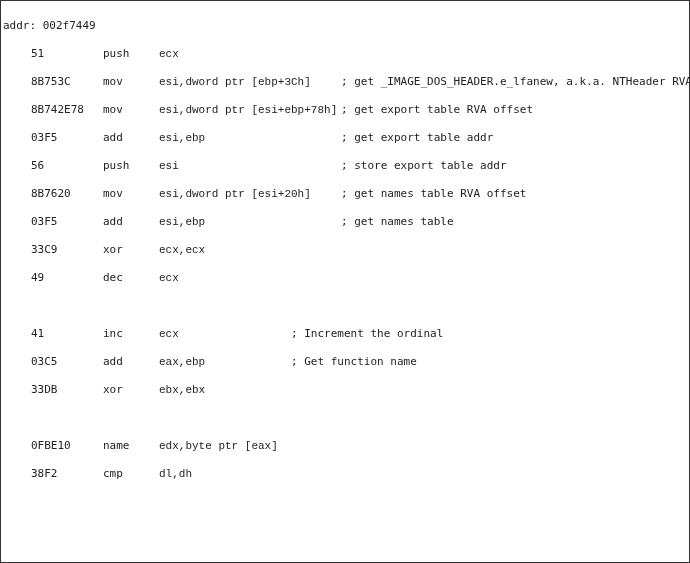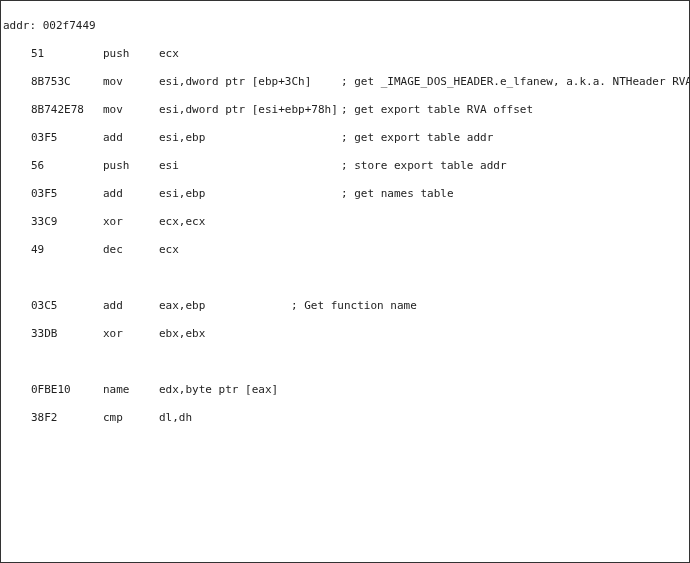--- a/index.html
+++ b/index.html
@@ -21,37 +21,39 @@
     white-space: pre;
     padding: 4px 2px 4px 2px;
     color: #222;
   }
   .line { display: block; height: 14px; }
   .spacer { display: block; height: 14px; }
   .addr { color: #222; margin-top: 20px; }
   .bytes { display: inline-block; width: 72px; color: #222; }
   .pre-bytes { display: inline-block; width: 28px; }
   .mn { display: inline-block; width: 56px; color: #222; }
-  .ops { display: inline-block; width: 182px; color: #222; }
+  .ops { display: inline-block; width: 182px; color: #222; font-family: Liberation Mono, monospace; }
   .comm { color: #222; }
 </style>
 </head>
 <body>
 
 <div class="code">
 <span class="line label-row"><span class="addr">addr: 002f7449</span></span>
 <span class="line"><span class="pre-bytes"></span><span class="bytes">51</span><span class="mn">push</span><span class="ops">ecx</span><span class="comm"></span></span>
 <span class="line"><span class="pre-bytes"></span><span class="bytes">8B753C</span><span class="mn">mov</span><span class="ops">esi,dword ptr [ebp+3Ch]</span><span class="comm">; get _IMAGE_DOS_HEADER.e_lfanew, a.k.a. NTHeader RVA offset</span></span>
 <span class="line"><span class="pre-bytes"></span><span class="bytes">8B742E78</span><span class="mn">mov</span><span class="ops">esi,dword ptr [esi+ebp+78h]</span><span class="comm">; get export table RVA offset</span></span>
 <span class="line"><span class="pre-bytes"></span><span class="bytes">03F5</span><span class="mn">add</span><span class="ops">esi,ebp</span><span class="comm">; get export table addr</span></span>
 <span class="line"><span class="pre-bytes"></span><span class="bytes">56</span><span class="mn">push</span><span class="ops">esi</span><span class="comm">; store export table addr</span></span>
+<span class="line"><span class="pre-bytes"></span><span class="bytes">8B7620</span><span class="mn">mov</span><span class="ops">esi,dword ptr [esi+20h]</span><span class="comm">; get names table RVA offset</span></span>
 <span class="line"><span class="pre-bytes"></span><span class="bytes">03F5</span><span class="mn">add</span><span class="ops">esi,ebp</span><span class="comm">; get names table</span></span>
 <span class="line"><span class="pre-bytes"></span><span class="bytes">33C9</span><span class="mn">xor</span><span class="ops">ecx,ecx</span><span class="comm"></span></span>
 <span class="line"><span class="pre-bytes"></span><span class="bytes">49</span><span class="mn">dec</span><span class="ops">ecx</span><span class="comm"></span></span>
 <span class="spacer"></span>
+<span class="line"><span class="pre-bytes"></span><span class="bytes">41</span><span class="mn">inc</span><span class="ops" style="width:132px">ecx</span><span class="comm">; Increment the ordinal</span></span>
 <span class="line"><span class="pre-bytes"></span><span class="bytes">03C5</span><span class="mn">add</span><span class="ops" style="width:132px">eax,ebp</span><span class="comm">; Get function name</span></span>
 <span class="line"><span class="pre-bytes"></span><span class="bytes">33DB</span><span class="mn">xor</span><span class="ops" style="width:132px">ebx,ebx</span><span class="comm"></span></span>
 <span class="spacer"></span>
 <span class="line"><span class="pre-bytes"></span><span class="bytes">0FBE10</span><span class="mn">name</span><span class="ops">edx,byte ptr [eax]</span><span class="comm"></span></span>
 <span class="line"><span class="pre-bytes"></span><span class="bytes">38F2</span><span class="mn">cmp</span><span class="ops">dl,dh</span><span class="comm"></span></span>
 
 
 
 
 

